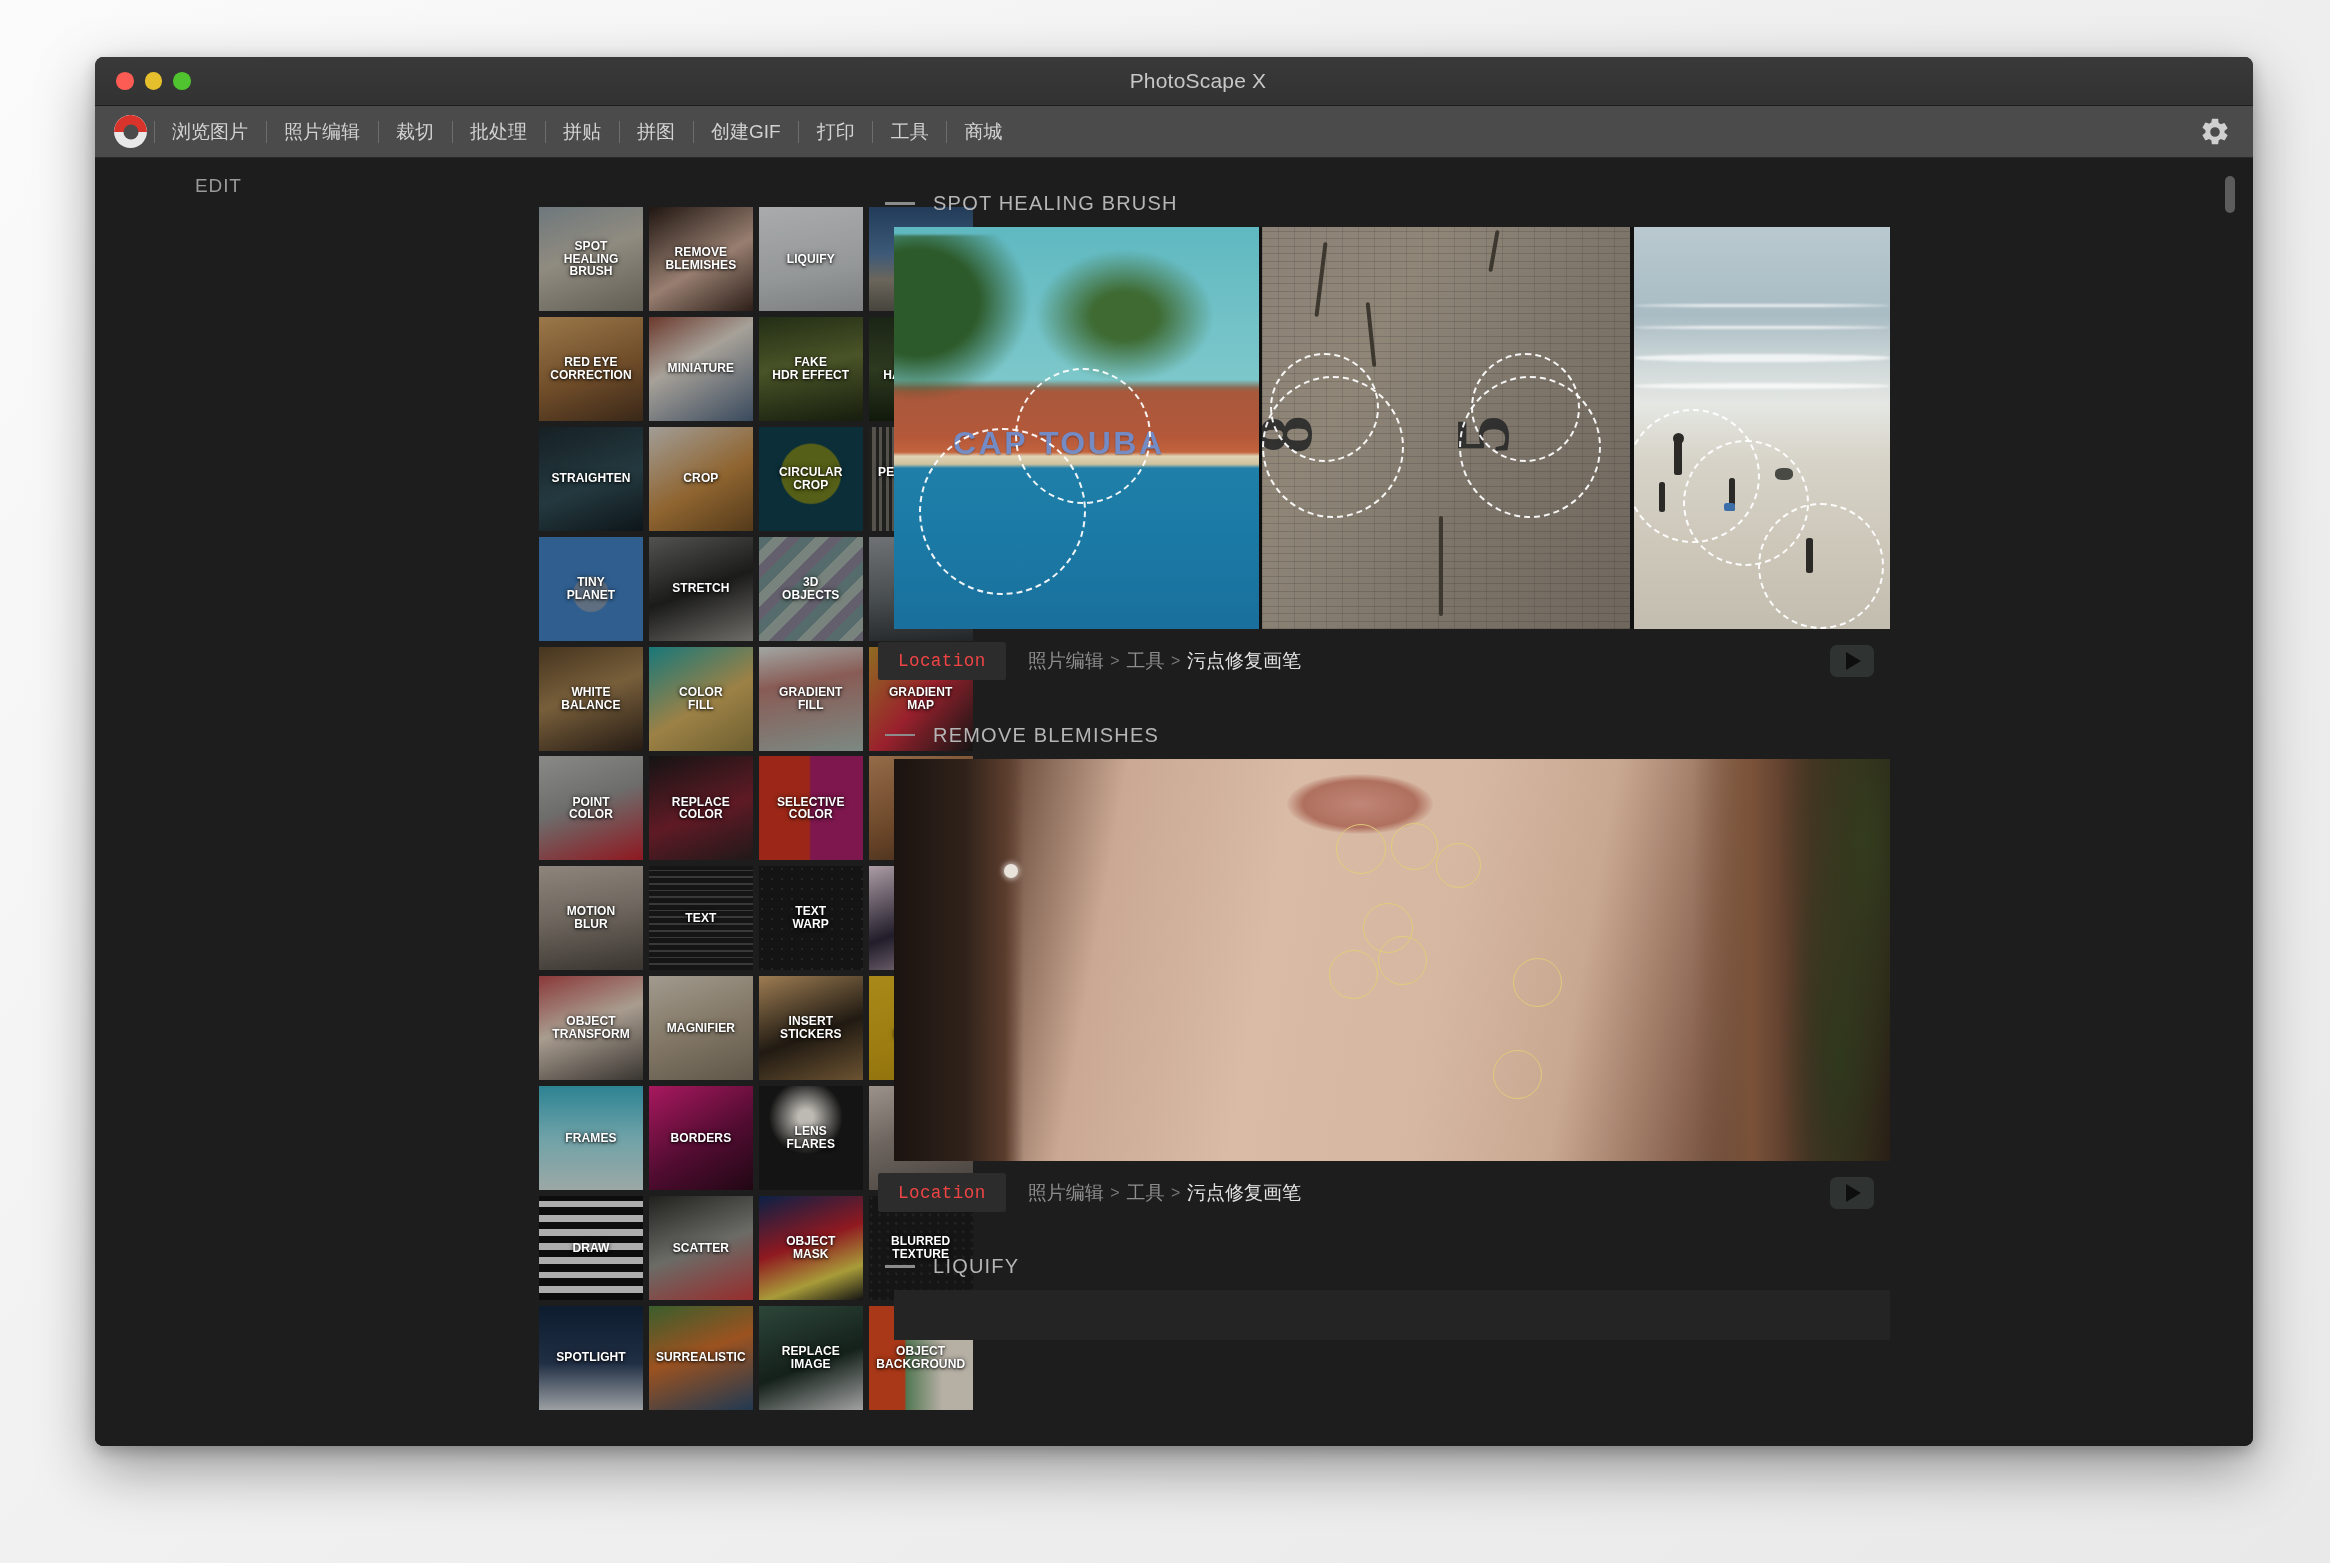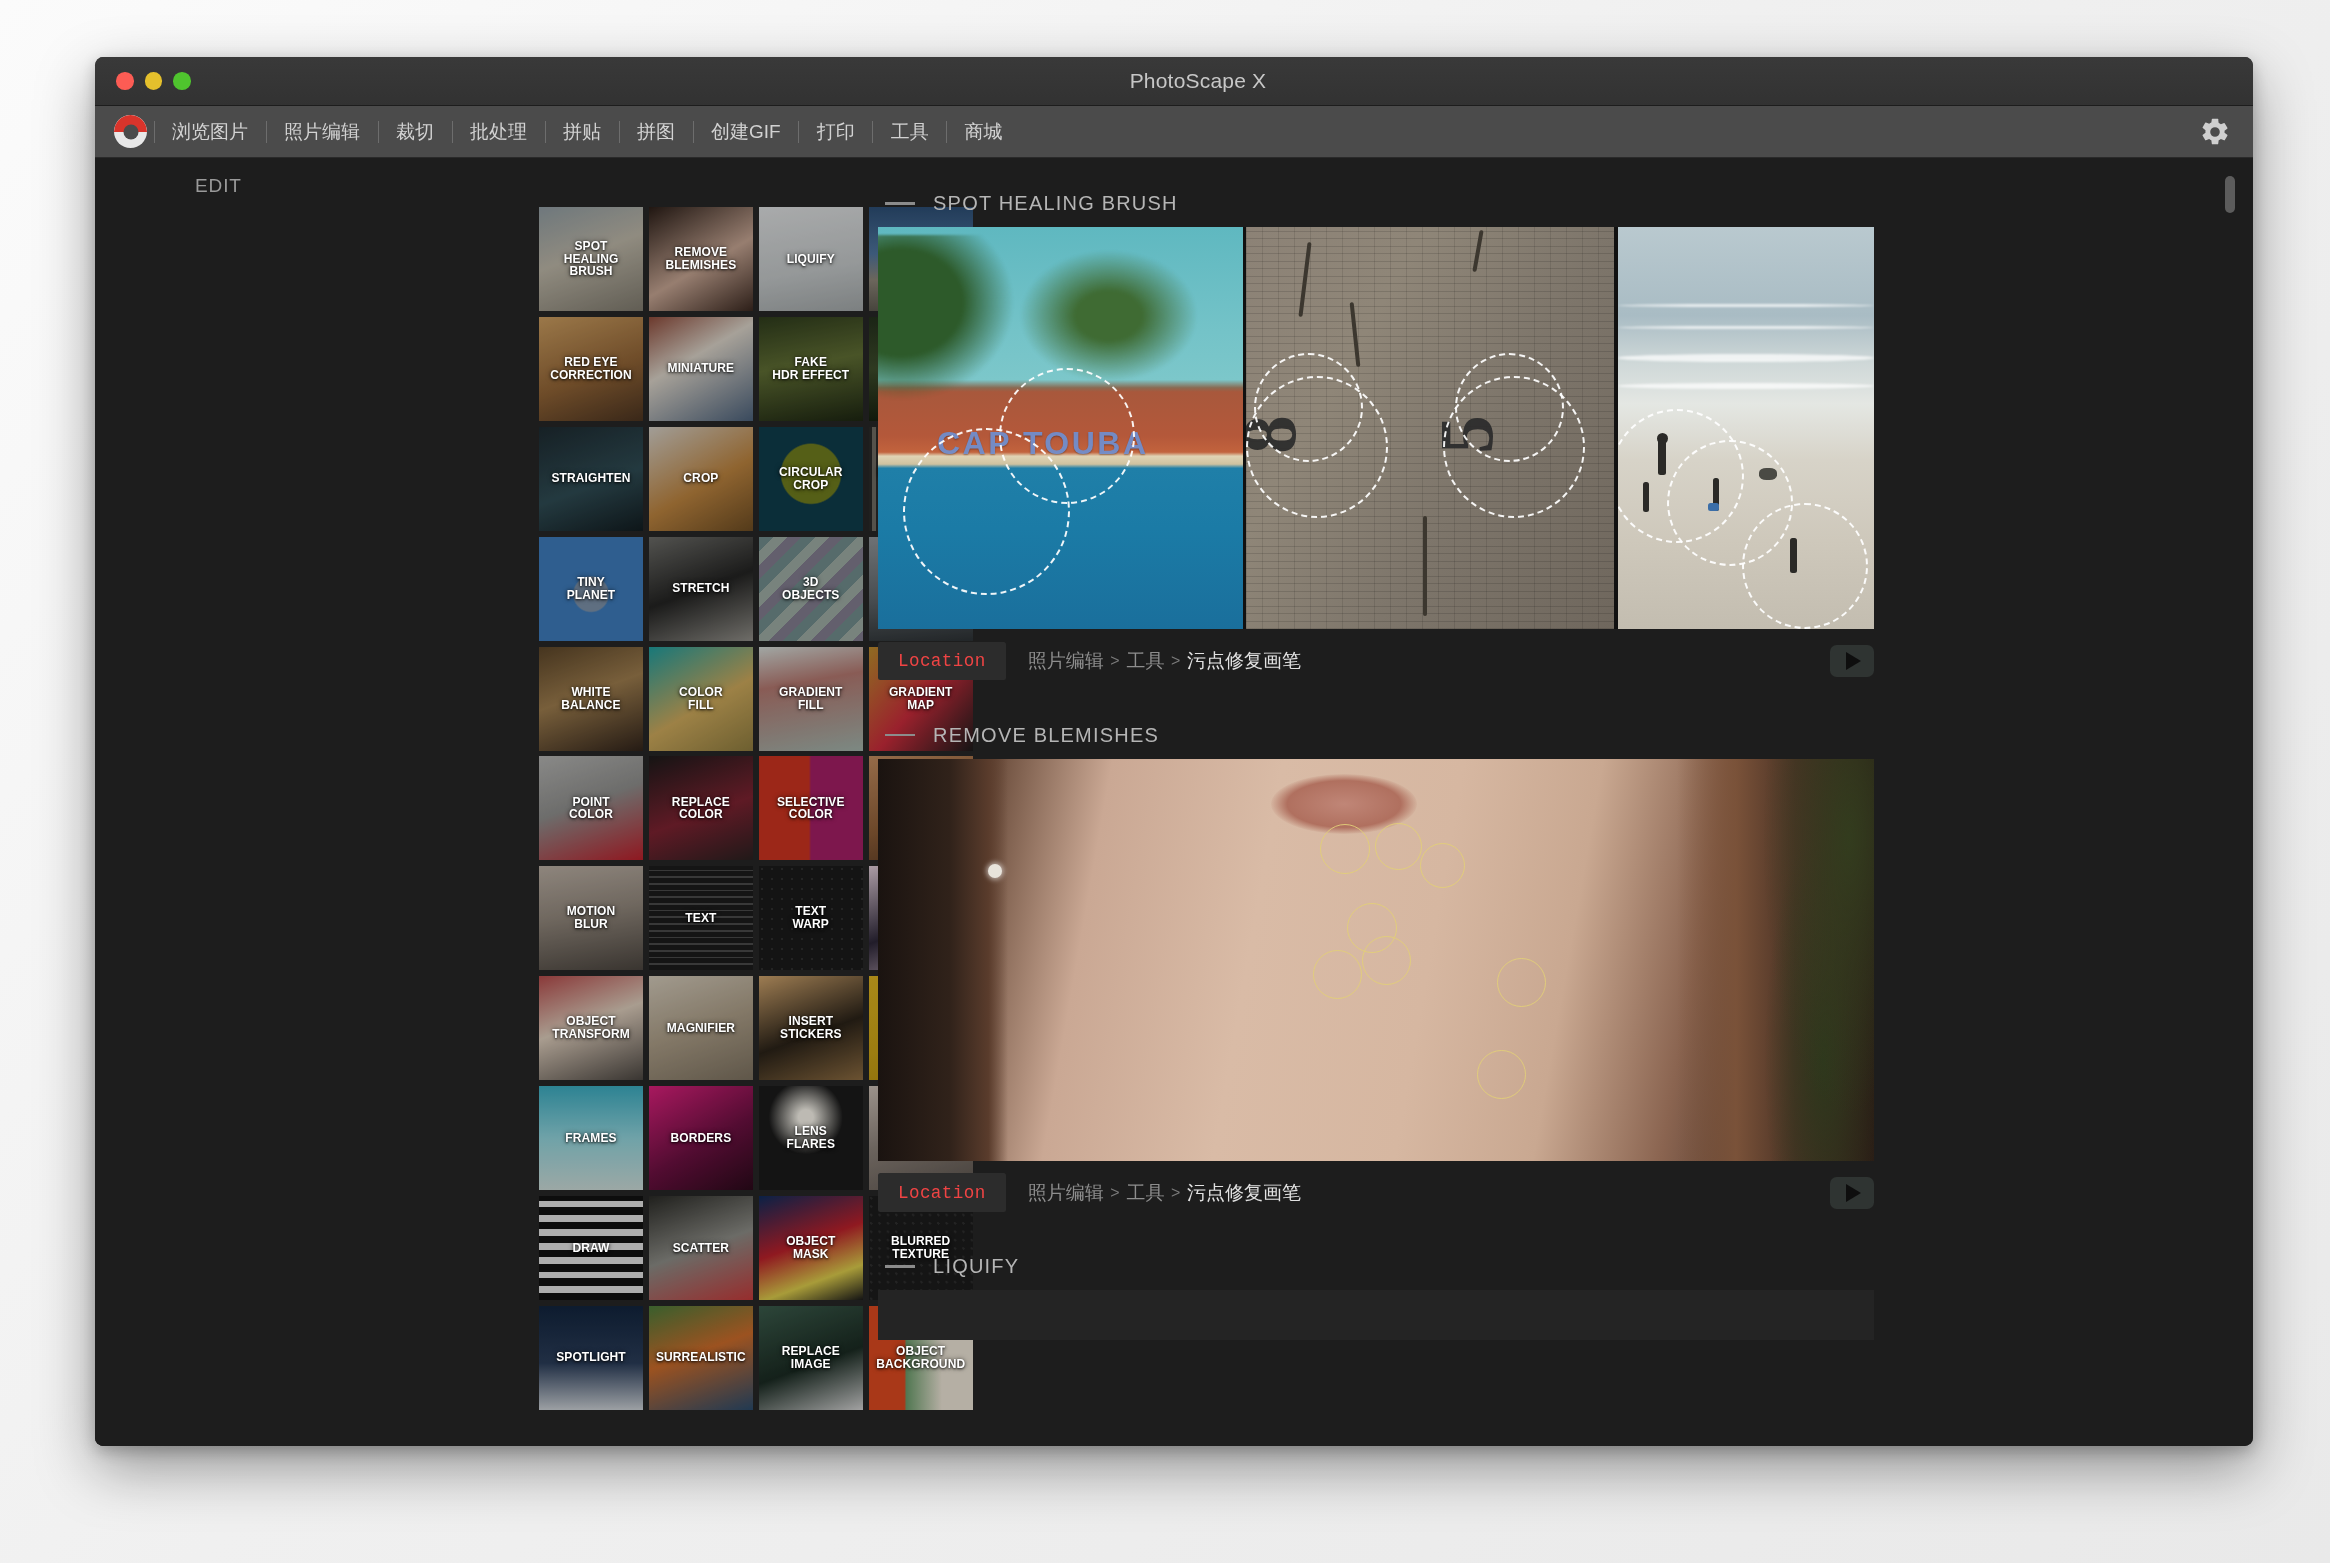--- a/index.html
+++ b/index.html
@@ -136,21 +136,21 @@
   }
   .section { margin: 0 0 0 0; }
   .section-head {
     display: flex; align-items: center;
     height: 47px; padding-left: 6.7px;
   }
   .sec-dash { width: 30px; height: 2.5px; background: #8c8c8c; margin-right: 18.4px; }
   .sec-title { color: #b5b5b5; font-size: 20px; letter-spacing: 1.2px; }
 
   .preview-wrap {
-    margin-left: 0; width: 996px; height: 402px;
+    margin-left: 16px; width: 996px; height: 402px;
     position: relative; overflow: hidden; background: #111;
   }
   .preview-wrap.tall { height: 402px; }
 
   
   .trip { position: absolute; top: 0; bottom: 0; overflow: hidden; }
   .trip-1 { left: 0; width: 365px; }
   .trip-2 { left: 368px; width: 368px; }
   .trip-3 { left: 740px; width: 256px; }
 

